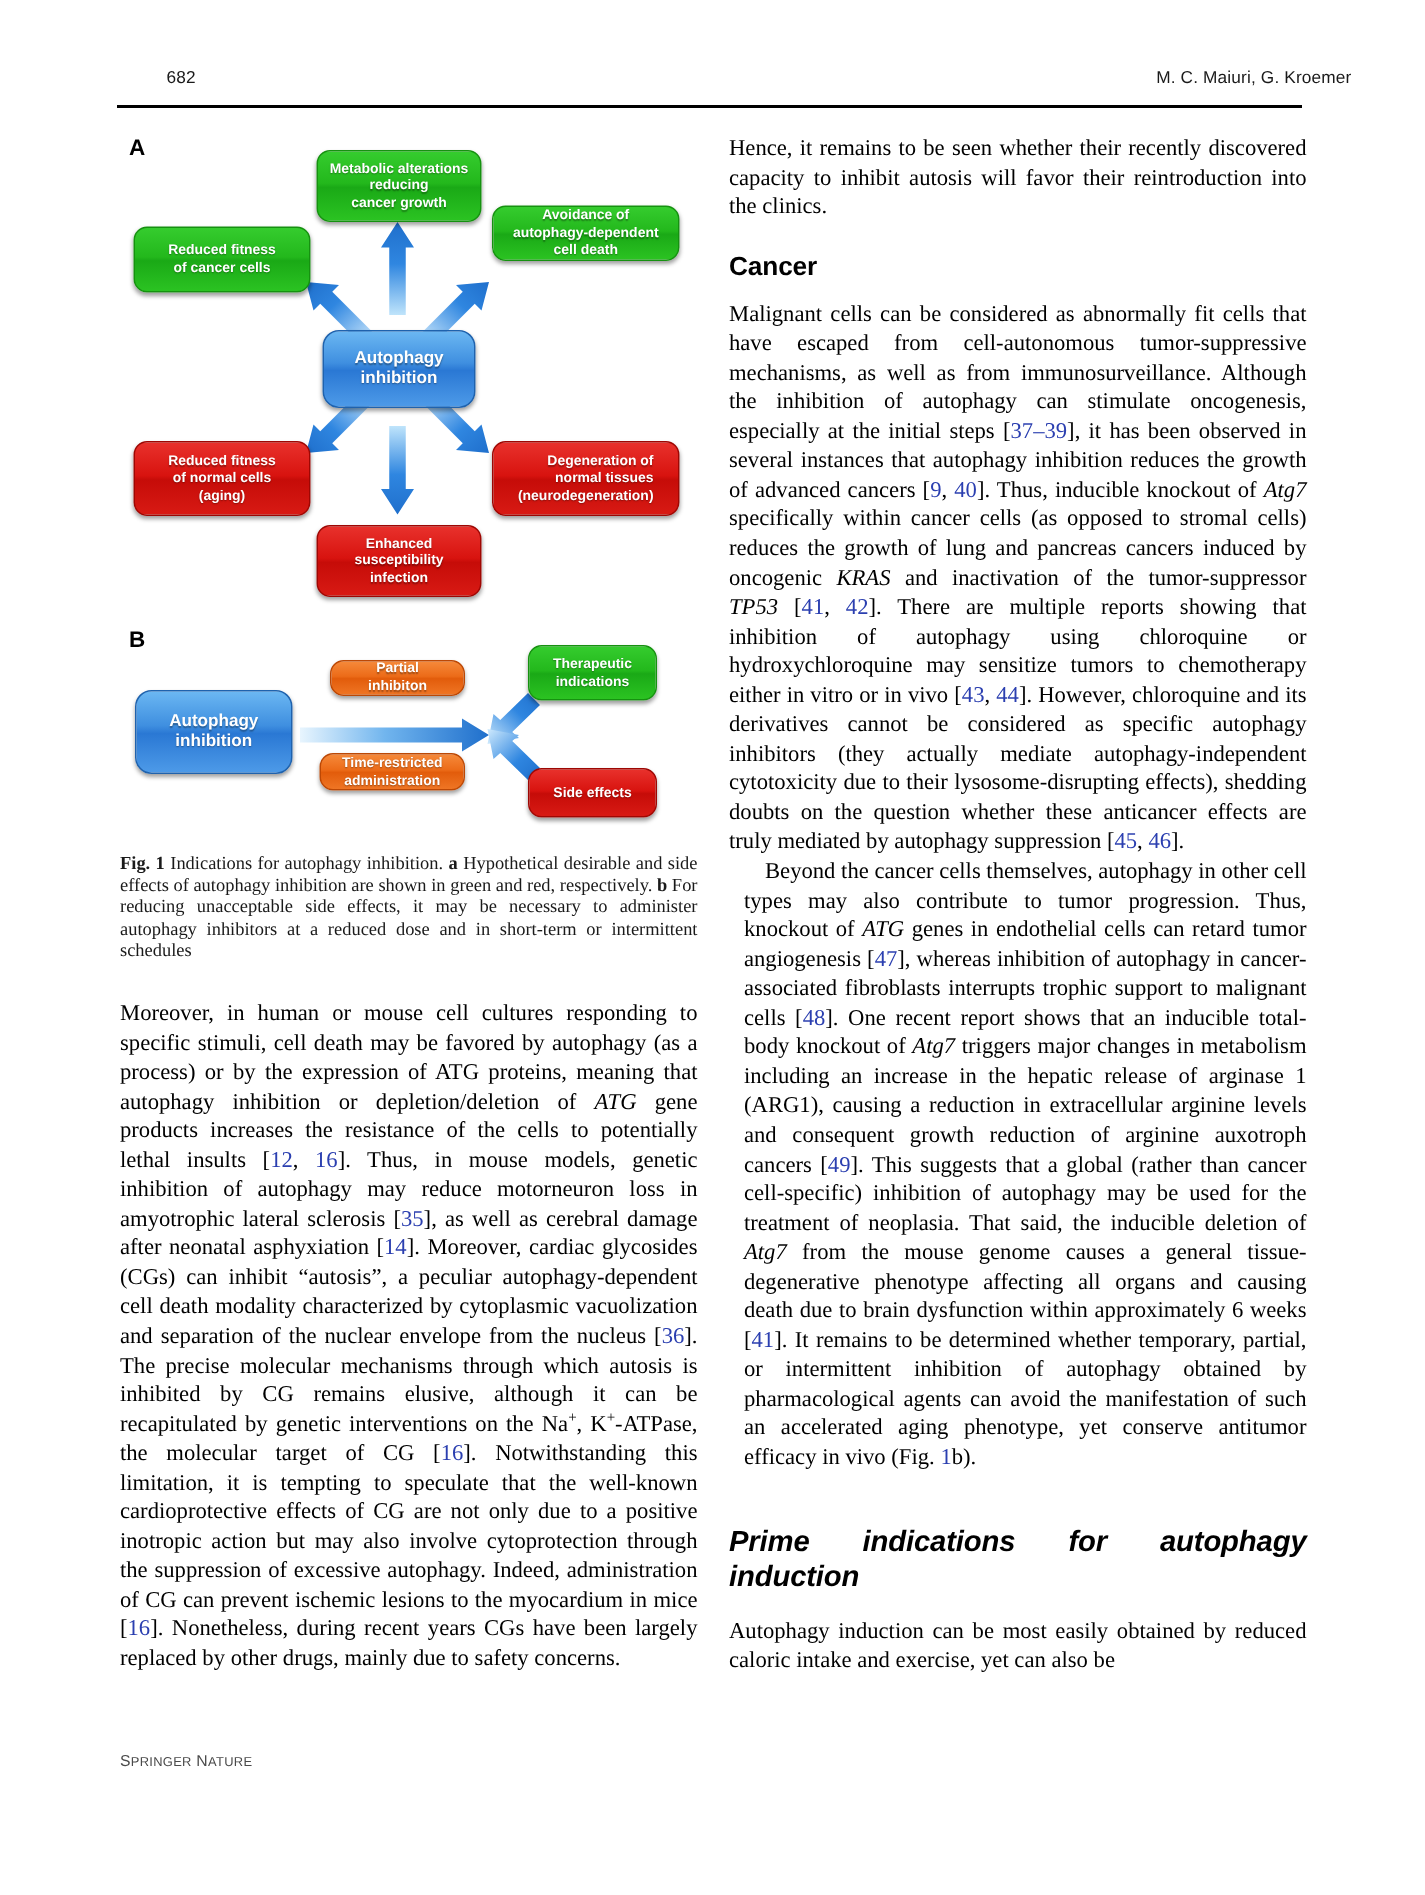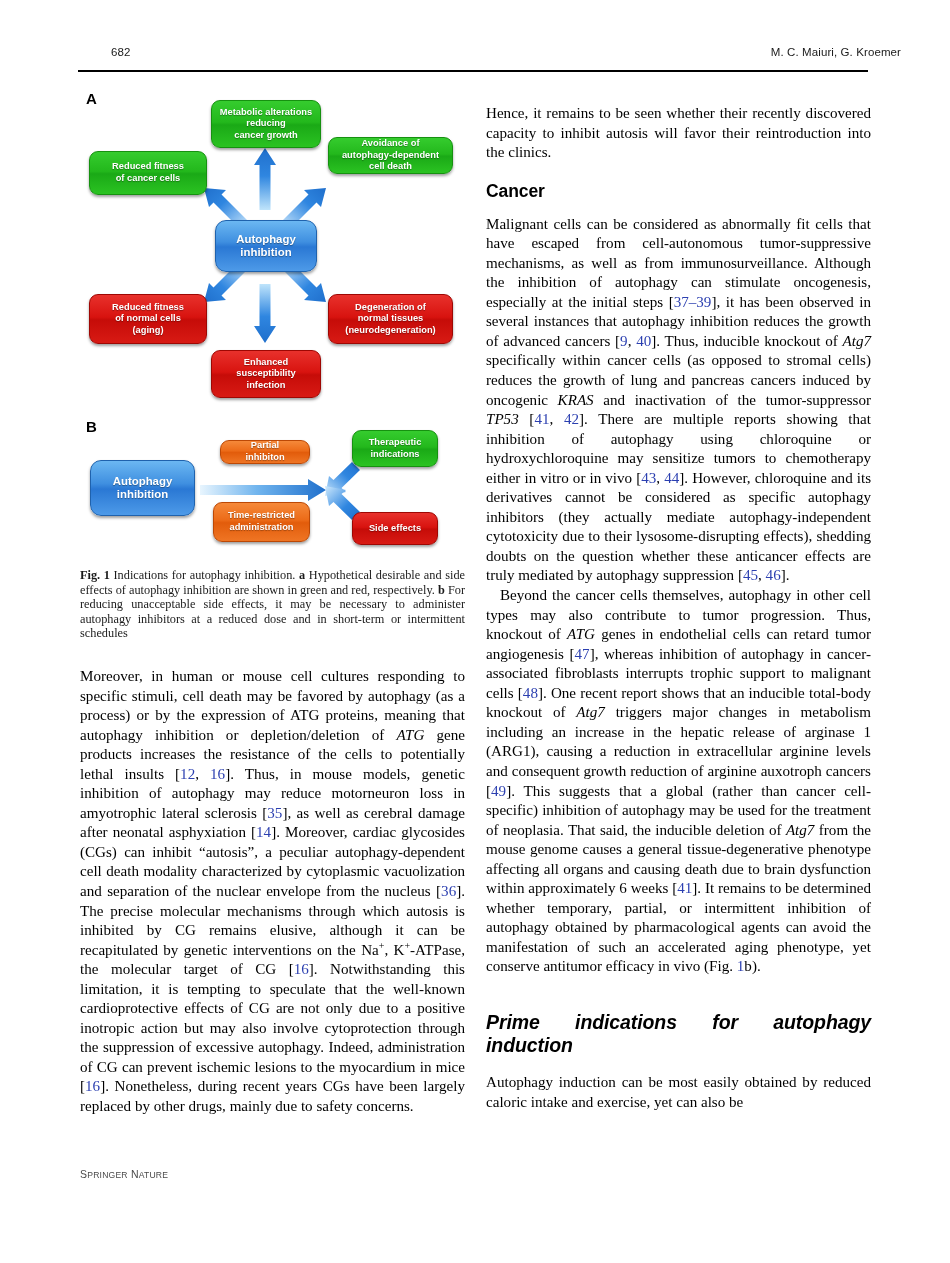--- a/index.html
+++ b/index.html
@@ -43,31 +43,31 @@
     background: #000;
   }
 
   
   .col {
     position: absolute;
     width: 385px;
     text-align: justify;
   }
   .col-left  { left: 80px;  top: 88px; }
-  .col-right { left: 486px; top: 104px; }
+  .col-right { left: 486px; top: 90px; }
 
   p.body {
     margin: 0 0 0 0;
     font-size: 15.1px;
     line-height: 19.55px;
     text-align: justify;
     text-justify: inter-word;
     hyphens: manual;
   }
-  p.body + p.body { margin-top: 0; }
+  p.body + p.body { margin-top: 0; margin-left: 10px; }
   p.indent { text-indent: 14px; }
   .ref { color: #2b3fb0; }
   .it  { font-style: italic; }
   .sup { font-size: 10px; vertical-align: super; line-height: 0; }
 
   h2.section {
     font-family: "Liberation Sans", sans-serif;
     font-weight: bold;
     font-size: 17.5px;
     margin: 18px 0 13px 0;
@@ -248,21 +248,21 @@
 autophagy-dependent
 cell death</div>
 
         <div class="nbox blue" style="left:135px; top:132px; width:102px; height:52px; white-space:pre-line;">Autophagy
 inhibition</div>
 
         <div class="nbox red" style="left:9px; top:206px; width:118px; height:50px; white-space:pre-line;">Reduced fitness
 of normal cells
 (aging)</div>
 
-        <div class="nbox red" style="left:248px; top:206px; width:125px; height:50px; white-space:pre-line;">Degeneration of
+        <div class="nbox red" style="left:248px; top:206px; width:125px; height:50px; white-space:pre-line;text-align:right;">Degeneration of
 normal tissues
 (neurodegeneration)</div>
 
         <div class="nbox red" style="left:131px; top:262px; width:110px; height:48px; white-space:pre-line;">Enhanced
 susceptibility
 infection</div>
       </div>
 
       <div class="panel" style="top:330px;height:140px;">
         <span class="panel-label" style="left:6px; top:0px;">B</span>
@@ -298,21 +298,21 @@
             <polygon points="245,68 249,88 253.5,84 272,102 280,94 261.5,76 266,72" fill="url(#gbDR)"></polygon>
           </g>
         </svg>
 
         <div class="nbox blue" style="left:10px; top:42px; width:105px; height:56px; white-space:pre-line;">Autophagy
 inhibition</div>
 
         <div class="nbox orange" style="left:140px; top:22px; width:90px; height:24px; white-space:pre-line;">Partial
 inhibiton</div>
 
-        <div class="nbox orange" style="left:133px; top:84px; width:97px; height:40px; white-space:pre-line;">Time-restricted
+        <div class="nbox orange" style="left:133px; top:84px; width:97px; height:25px; white-space:pre-line;">Time-restricted
 administration</div>
 
         <div class="nbox green" style="left:272px; top:12px; width:86px; height:37px; white-space:pre-line;">Therapeutic
 indications</div>
 
         <div class="nbox red" style="left:272px; top:94px; width:86px; height:33px; white-space:pre-line;">Side effects</div>
       </div>
     </div>
 
     <div class="caption" style="position:relative; left:0; top:10px;">

